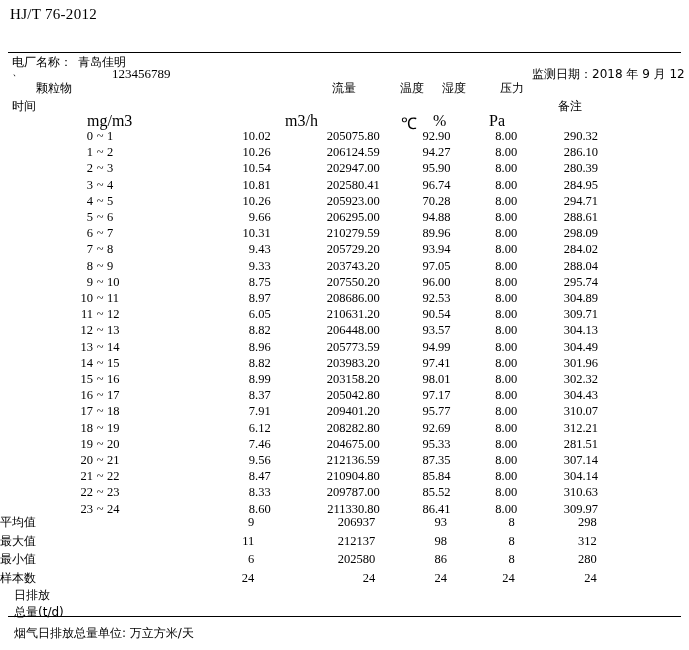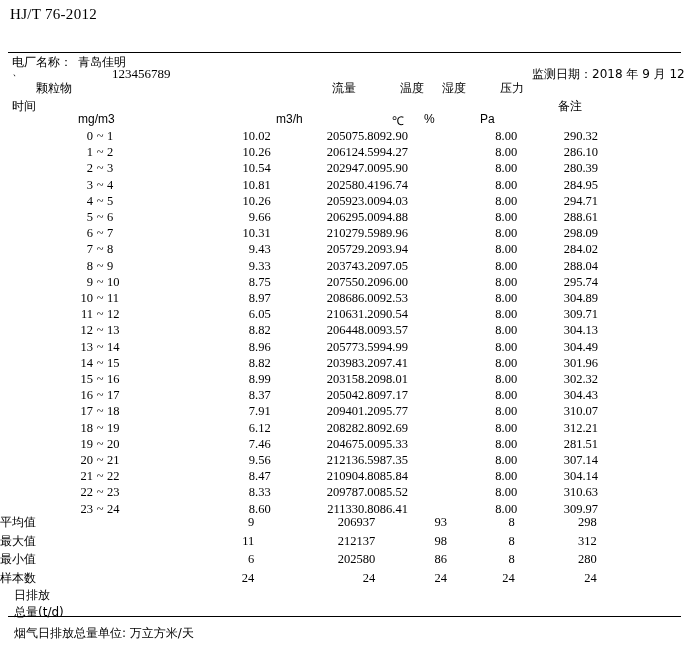--- a/index.html
+++ b/index.html
@@ -74,23 +74,24 @@
   .hdr-particles { left: 36px; top: 80px; }
   .hdr-flow { left: 332px; top: 80px; }
   .hdr-temp { left: 400px; top: 80px; }
   .hdr-hum { left: 442px; top: 80px; }
   .hdr-press { left: 500px; top: 80px; }
   .hdr-time { left: 12px; top: 98px; }
   .hdr-remark { left: 558px; top: 98px; }
 
   .unit {
     position: absolute;
-    font-size: 12px;
-    font-family: Liberation Sans, sans-serif;
-    white-space: nowrap;
+    font-size: 16px;
+    font-family: Liberation Serif, serif;
+    white-space: nowrap;
+    margin-left: 9px;
   }
   .unit-mgm3 { left: 78px; top: 112px; }
   .unit-m3h { left: 276px; top: 112px; }
   .unit-c { left: 392px; top: 112px; }
   .unit-pct { left: 424px; top: 112px; }
   .unit-pa { left: 480px; top: 112px; }
 
   table.data {
     position: absolute;
     left: 0;
@@ -103,21 +104,21 @@
   table.data td {
     padding: 0;
     line-height: 16.2px;
     white-space: nowrap;
   }
   td.c-h1 { width: 92px; text-align: right; padding-right: 4px; }
   td.c-tilde { width: 14px; text-align: center; }
   td.c-h2 { width: 42px; text-align: left; padding-left: 6px; }
   td.c-dust { width: 120px; text-align: right; padding-right: 4px; }
   td.c-flow { width: 108px; text-align: right; padding-right: 6px; }
-  td.c-temp { width: 70px; padding-right: 6px; }
+  td.c-temp { width: 70px; text-align: right; padding-right: 6px; }
   td.c-hum { width: 66px; text-align: right; padding-right: 6px; }
   td.c-press { width: 80px; text-align: right; padding-right: 8px; }
   td.c-remark { width: 90px; }
 
   table.summary {
     position: absolute;
     left: 0;
     top: 513px;
     width: 689px;
     border-collapse: collapse;
@@ -228,21 +229,21 @@
           <td class="c-hum">8.00</td>
           <td class="c-press">284.95</td>
           <td class="c-remark"></td>
         </tr>
         <tr>
           <td class="c-h1">4</td>
           <td class="c-tilde">~</td>
           <td class="c-h2">5</td>
           <td class="c-dust">10.26</td>
           <td class="c-flow">205923.00</td>
-          <td class="c-temp">94.03</td>
+          <td class="c-temp">70.28</td>
           <td class="c-hum">8.00</td>
           <td class="c-press">294.71</td>
           <td class="c-remark"></td>
         </tr>
         <tr>
           <td class="c-h1">5</td>
           <td class="c-tilde">~</td>
           <td class="c-h2">6</td>
           <td class="c-dust">9.66</td>
           <td class="c-flow">206295.00</td>

